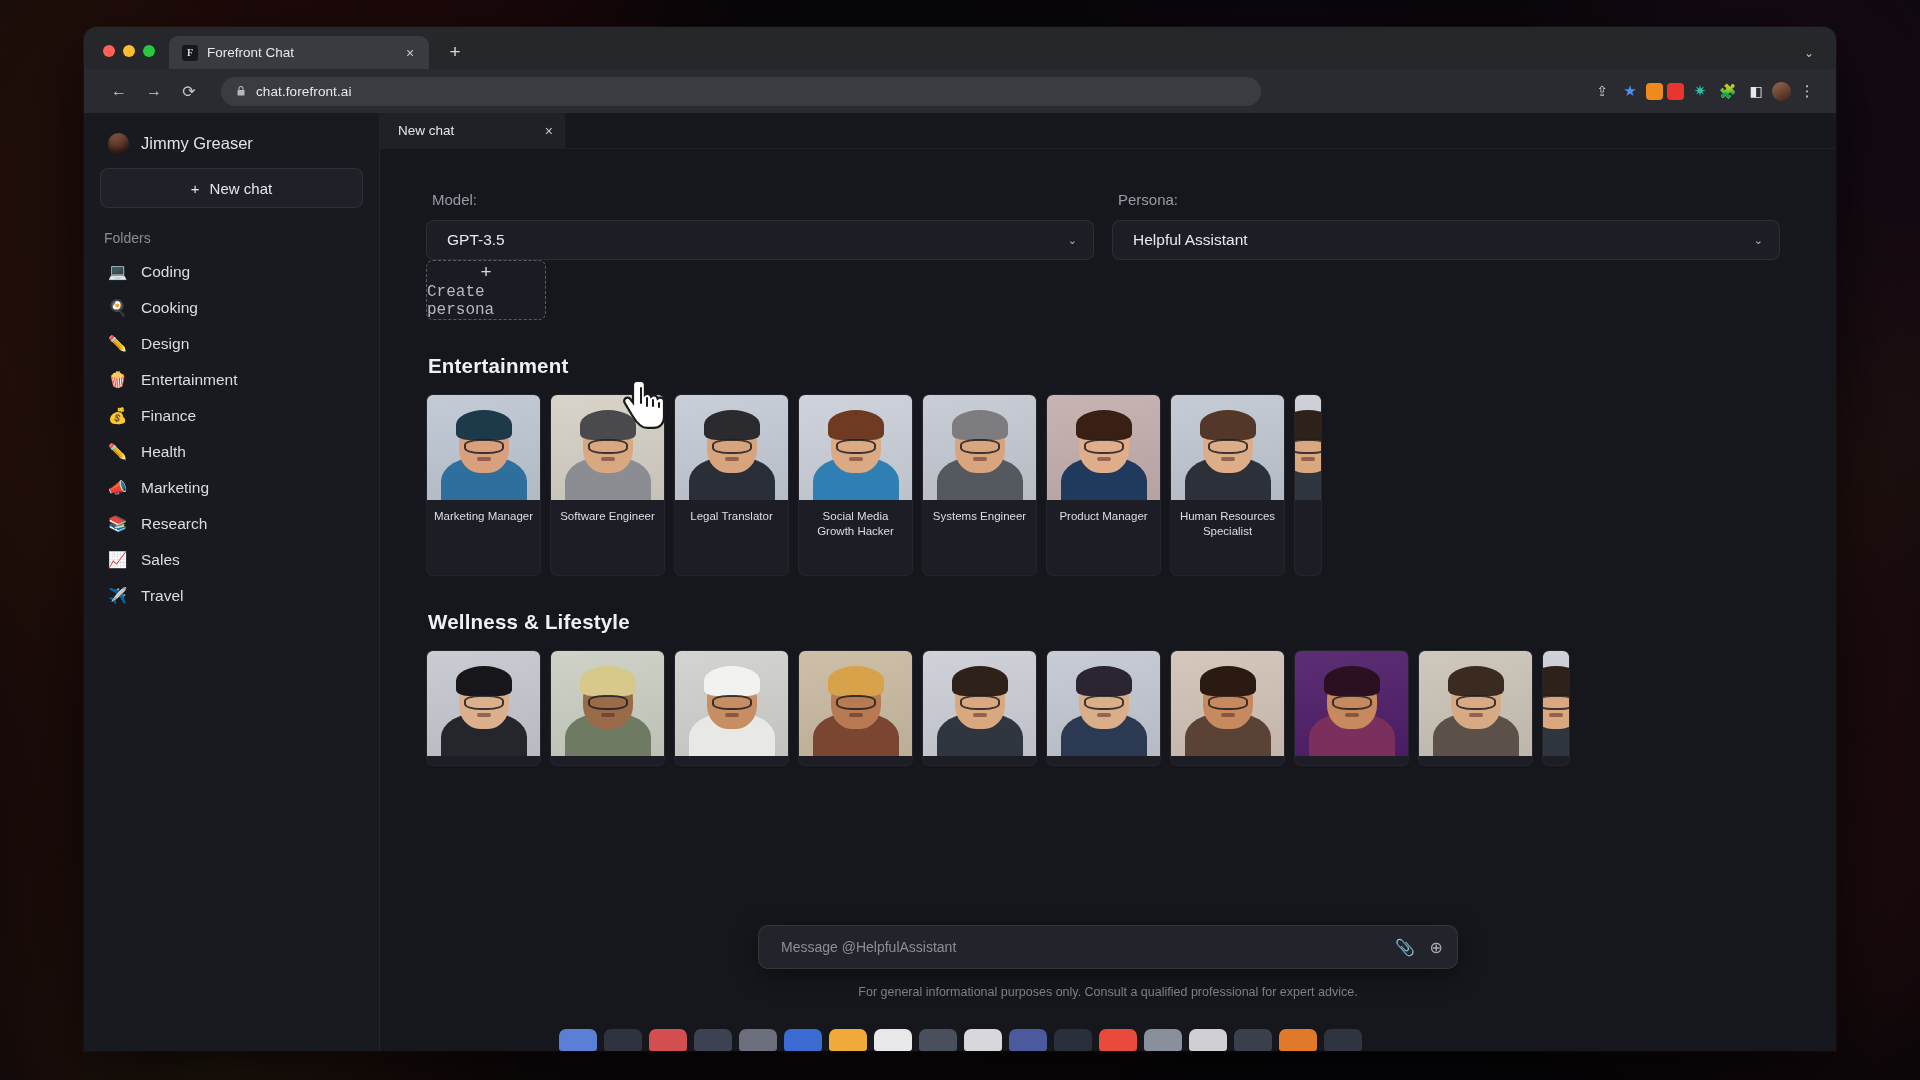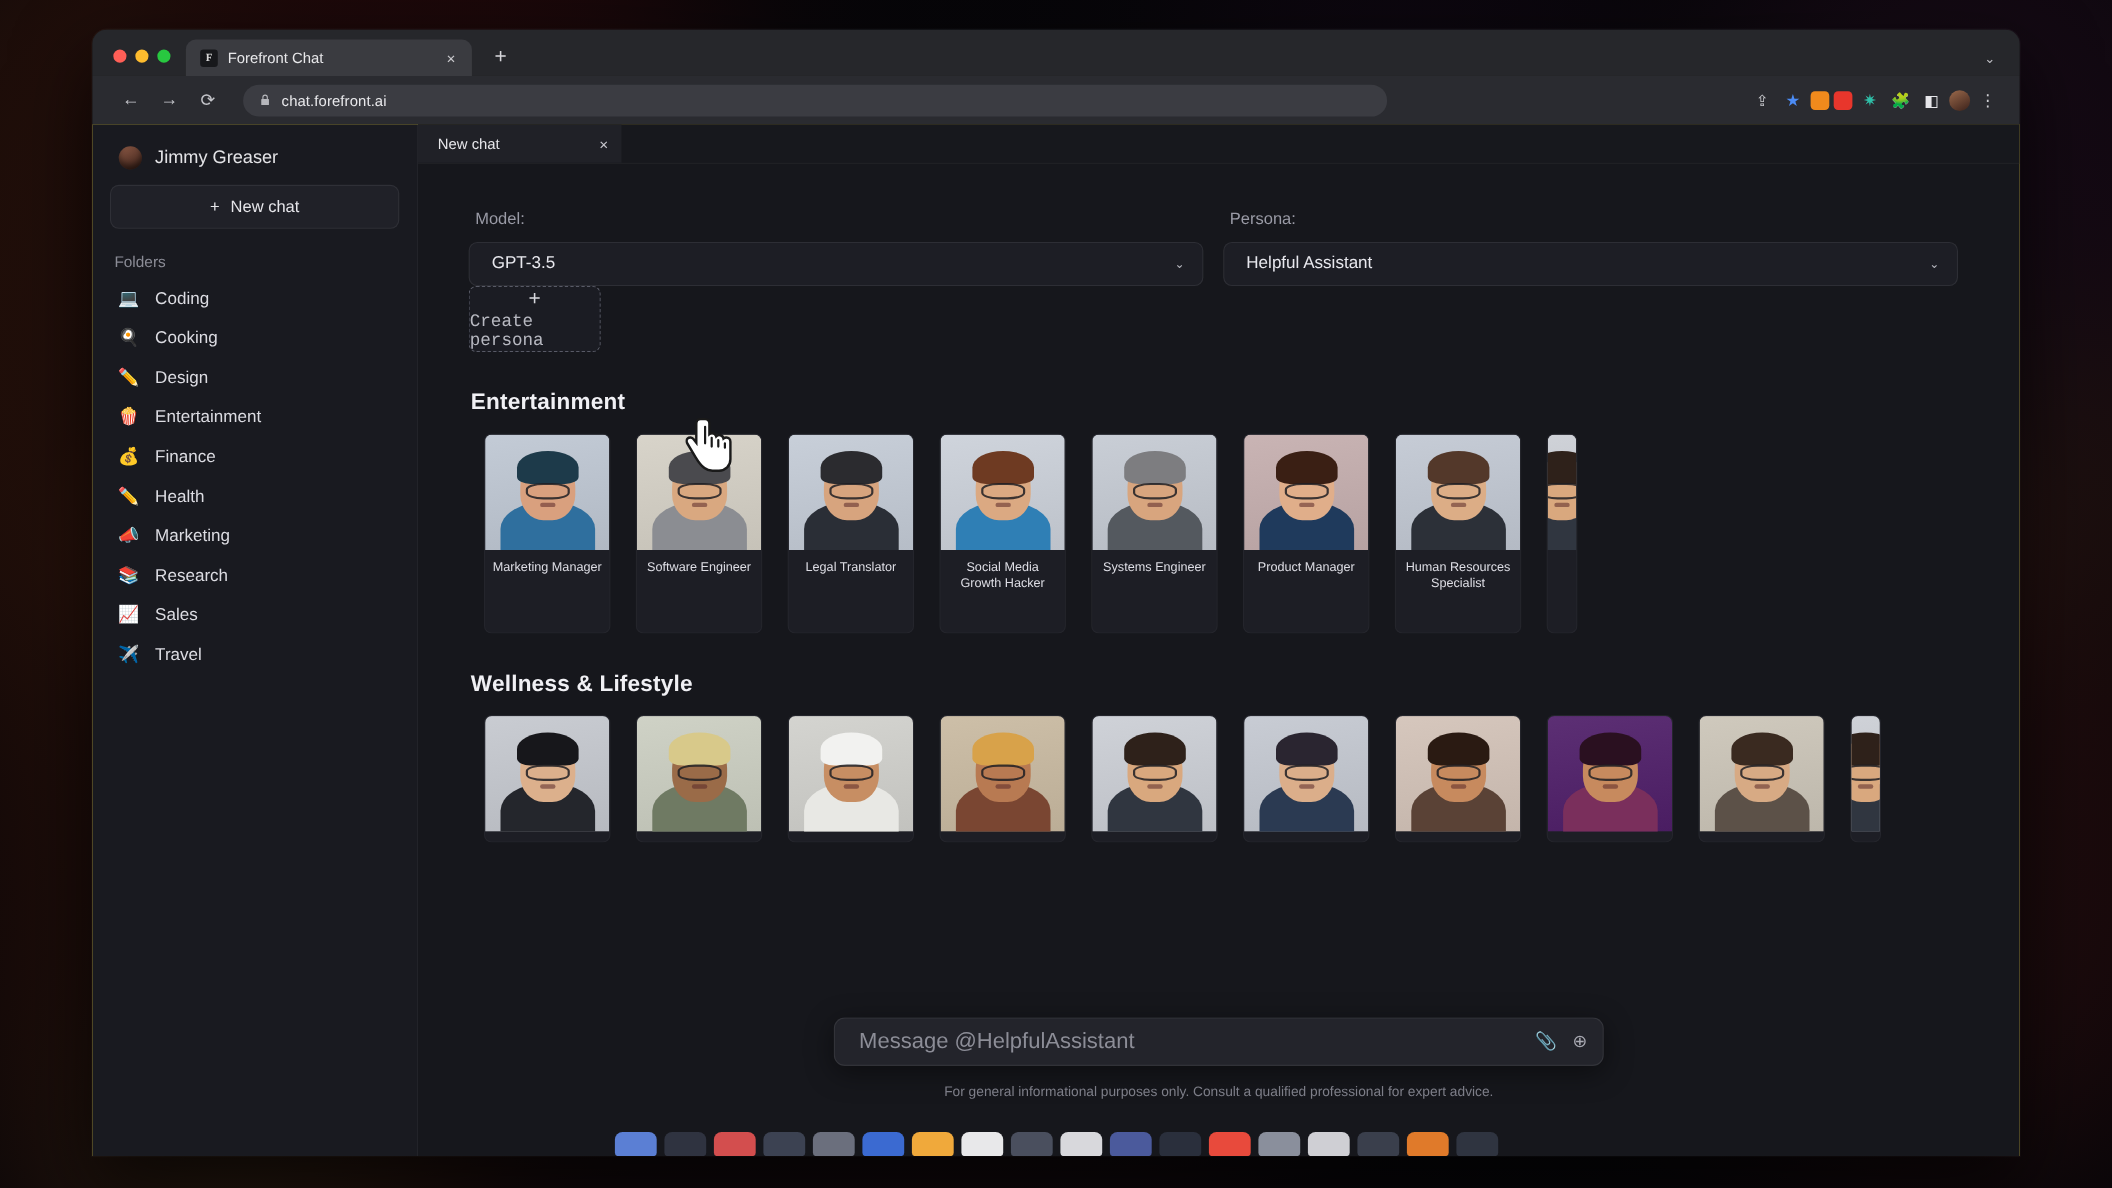--- a/index.html
+++ b/index.html
@@ -60,21 +60,21 @@
     flex:0 0 auto; width:1040px; margin-left:12px; height:29px; background:#3b3c42; border-radius:15px;
     display:flex; align-items:center; padding:0 14px; gap:9px;
   }
   .lockicon { width:12px; height:12px; color:#b6b7bc; display:block; }
   .url { color:#e9e9ec; font-size:13.5px; letter-spacing:.1px; }
   .navright { margin-left:auto; display:flex; align-items:center; gap:4px; padding-right:3px; }
   .ext { width:24px; height:24px; display:flex; align-items:center; justify-content:center;
          border-radius:5px; font-size:13px; }
 
   
-  .app { position:absolute; left:0; right:0; top:86px; bottom:0; background:#fde047; display:flex; }
+  .app { position:absolute; left:0; right:0; top:86px; bottom:0; background:#0369a1; display:flex; }
 
   
   .sidebar { width:296px; flex:0 0 296px; background:#191a20; padding:14px 16px 0 16px;
              border-right:1px solid rgba(255,255,255,.045); }
   .userrow { display:flex; align-items:center; gap:12px; padding:6px 4px 14px 8px; }
   .avatar { width:21px; height:21px; border-radius:50%;
             background:linear-gradient(150deg,#8d5a46,#3a2018); flex:0 0 21px;
             box-shadow:inset 0 -4px 6px rgba(0,0,0,.5); }
   .username { color:#e3e3e6; font-size:16.5px; }
   .newchat {
@@ -114,21 +114,21 @@
   .create-persona {
     width:120px; height:60px; border:1.6px dashed #585a66; border-radius:7px;
     background:#1b1c23; display:flex; flex-direction:column; align-items:center; justify-content:center; gap:2px;
   }
   .cp-plus { color:#d5d6dc; font-size:19px; line-height:1; }
   .cp-text { color:#b7b8c0; font-size:16px;font-family:Liberation Mono, monospace; }
 
   
   .persona-row { display:flex; gap:9px; overflow:hidden; }
   .pcard { width:115px; flex:0 0 115px; background:#1d1e25; border-radius:7px; overflow:hidden;
-           border:1px solid rgba(255,255,255,.035);margin-left:14px; }
+           border:1px solid rgba(255,255,255,.035); }
   .pcard.tall { height:182px; }
   .pthumb { height:105px; width:100%; position:relative; overflow:hidden; }
   .pname { color:#dedee5; font-size:11.5px; text-align:center; line-height:1.32; padding:9px 5px 0 5px; }
 
   
   .face { position:absolute; inset:0; }
   .face .bg { position:absolute; inset:0; }
   .face .head { position:absolute; left:50%; transform:translateX(-50%); border-radius:46% 46% 42% 42%; }
   .face .hair { position:absolute; left:50%; transform:translateX(-50%); }
   .face .torso { position:absolute; left:50%; transform:translateX(-50%); border-radius:48% 48% 14% 14%; }
@@ -140,21 +140,21 @@
 
   
   .composer {
     position:absolute; left:50%; transform:translateX(-50%); bottom:52px; width:700px;
   }
   .composer-box {
     height:44px; background:#23242b; border:1px solid rgba(255,255,255,.08); border-radius:10px;
     display:flex; align-items:center; padding:0 14px 0 22px; gap:14px;
     box-shadow:0 6px 26px rgba(0,0,0,.45);
   }
-  .composer-ph { flex:1; color:#8c8d97; font-size:20px; }
+  .composer-ph { flex:1; color:#8c8d97; font-size:14px; }
   .c-icon { color:#a9aab3; font-size:16px; }
   .disclaimer { text-align:center; color:#7d7e88; font-size:12.5px; margin-top:16px; }
 
   
   .dock { position:absolute; left:0; right:0; bottom:0; height:26px; display:flex;
           align-items:flex-end; justify-content:center; gap:7px; padding-bottom:0; z-index:5; }
   .dockicon { width:38px; height:22px; border-radius:7px 7px 3px 3px; }
 </style>
 </head>
 <body>

